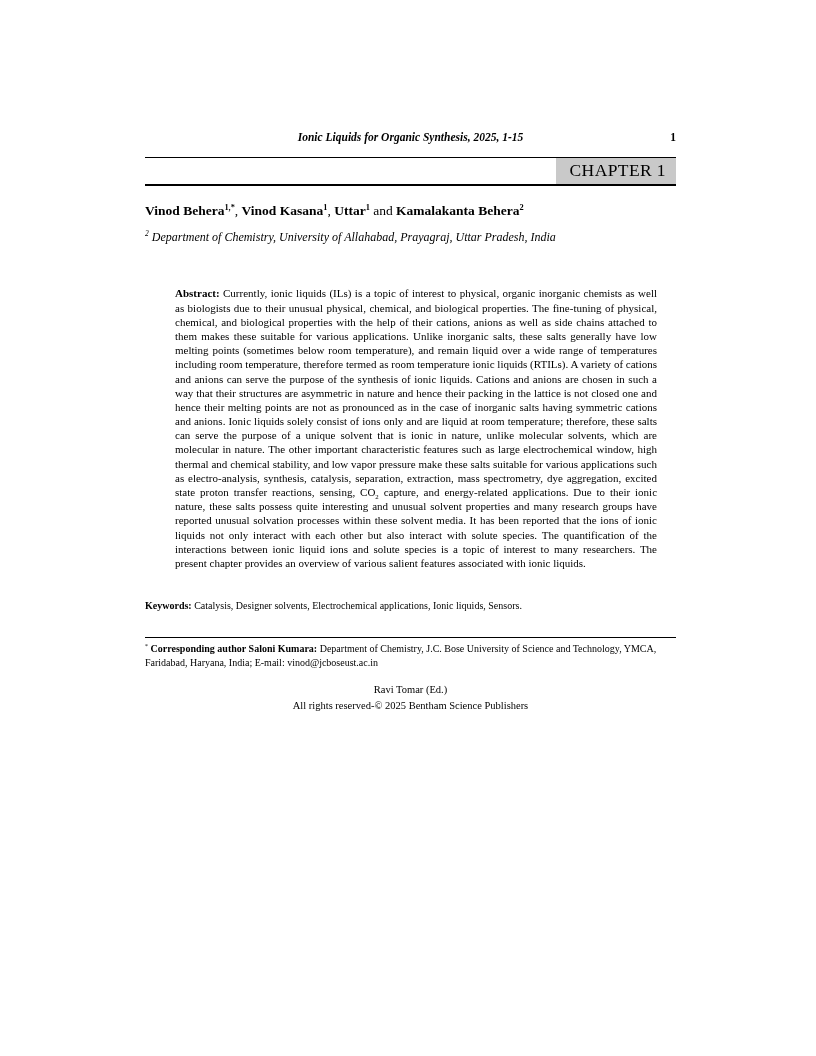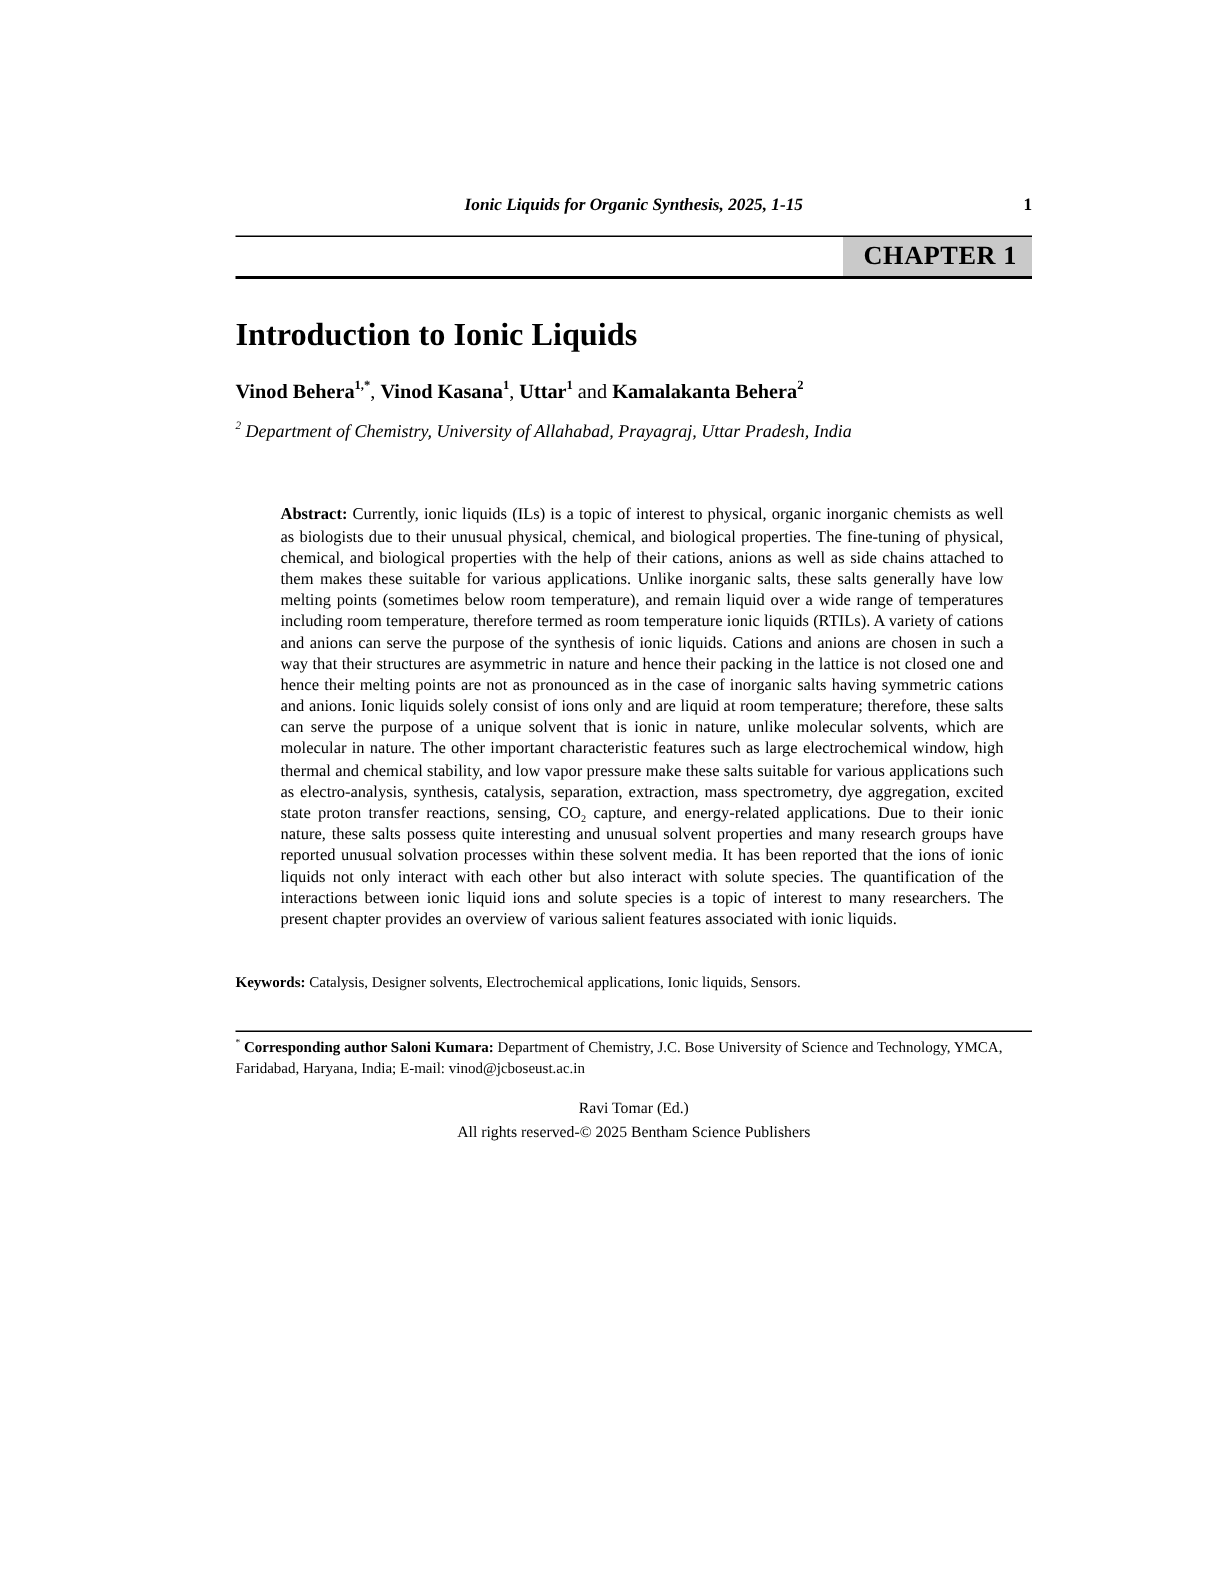--- a/index.html
+++ b/index.html
@@ -7,21 +7,21 @@
     position: relative;
     width: 816px;
     height: 1056px;
     background: #ffffff;
     color: #000000;
     font-family: "Liberation Serif", serif;
     overflow: hidden;
   }
   .content {
     position: absolute;
-    left: 157px;
+    left: 145px;
     top: 131px;
     width: 531px;
   }
   
   .running-head {
     position: relative;
     text-align: center;
     font-size: 11.5px;
     height: 15px;
   }
@@ -34,21 +34,21 @@
   
   .chapter-strip {
     margin-top: 11px;
     border-top: 1px solid #000;
     border-bottom: 2.5px solid #000;
     display: flex;
     justify-content: flex-end;
   }
   .chapter-box {
     background: #c9c9c9;
-    font-weight: bold;
+    font-weight: normal;
     font-size: 17.5px;
     padding: 2px 10px 3px 14px;
     letter-spacing: 0.4px;
   }
   
   .title {
     margin: 25px 0 0 0;
     font-size: 21.5px;
     font-weight: bold;
   }
@@ -112,21 +112,20 @@
 
     <div class="running-head">
       <span class="head-text">Ionic Liquids for Organic Synthesis, 2025, 1-15</span>
       <span class="page-num">1</span>
     </div>
 
     <div class="chapter-strip">
       <span class="chapter-box">CHAPTER 1</span>
     </div>
 
-    <h1 class="title">Introduction to Ionic Liquids</h1>
 
     <p class="authors"><span>Vinod Behera</span><sup>1,*</sup><span class="sep">, </span><span>Vinod Kasana</span><sup>1</sup><span class="sep">, </span><span>Uttar</span><sup>1</sup><span class="sep"> and </span><span>Kamalakanta Behera</span><sup>2</sup></p>
 
 
     <p class="affil"><sup>2</sup><span> Department of Chemistry, University of Allahabad, Prayagraj, Uttar Pradesh, India</span></p>
 
     <p class="abstract"><b>Abstract:</b><span> Currently, ionic liquids (ILs) is a topic of interest to physical, organic inorganic chemists as well as biologists due to their unusual physical, chemical, and biological properties. The fine-tuning of physical, chemical, and biological properties with the help of their cations, anions as well as side chains attached to them makes these suitable for various applications. Unlike inorganic salts, these salts generally have low melting points (sometimes below room temperature), and remain liquid over a wide range of temperatures including room temperature, therefore termed as room temperature ionic liquids (RTILs). A variety of cations and anions can serve the purpose of the synthesis of ionic liquids. Cations and anions are chosen in such a way that their structures are asymmetric in nature and hence their packing in the lattice is not closed one and hence their melting points are not as pronounced as in the case of inorganic salts having symmetric cations and anions. Ionic liquids solely consist of ions only and are liquid at room temperature; therefore, these salts can serve the purpose of a unique solvent that is ionic in nature, unlike molecular solvents, which are molecular in nature. The other important characteristic features such as large electrochemical window, high thermal and chemical stability, and low vapor pressure make these salts suitable for various applications such as electro-analysis, synthesis, catalysis, separation, extraction, mass spectrometry, dye aggregation, excited state proton transfer reactions, sensing, CO</span><sub>2</sub><span> capture, and energy-related applications. Due to their ionic nature, these salts possess quite interesting and unusual solvent properties and many research groups have reported unusual solvation processes within these solvent media. It has been reported that the ions of ionic liquids not only interact with each other but also interact with solute species. The quantification of the interactions between ionic liquid ions and solute species is a topic of interest to many researchers. The present chapter provides an overview of various salient features associated with ionic liquids.</span></p>
 
     <p class="keywords"><b>Keywords:</b><span> Catalysis, Designer solvents, Electrochemical applications, Ionic liquids, Sensors.</span></p>
 

